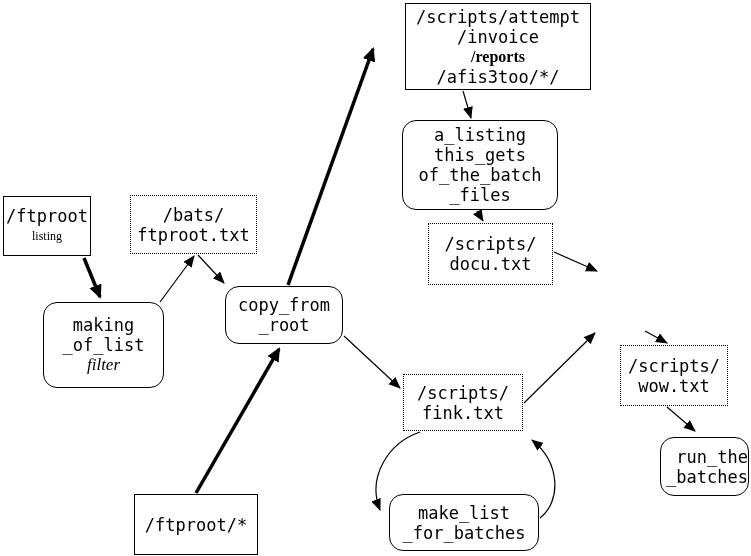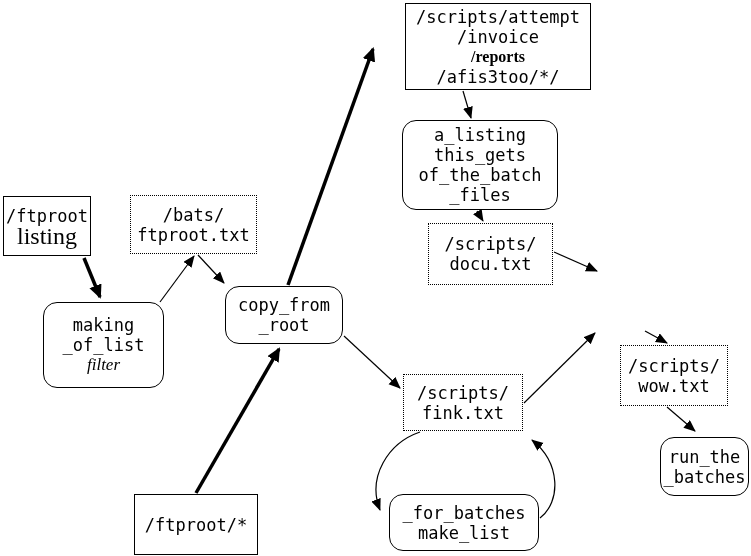--- a/index.html
+++ b/index.html
@@ -21,21 +21,21 @@
     align-items:center;justify-content:center;
     background:#ffffff;
     font-size:17px;line-height:20px;
     text-align:center;
     box-sizing:border-box;
     white-space:nowrap;
   }
   .box{border:1px solid #000;}
   .rounded{border:1px solid #000;border-radius:14px;}
   .dotted{border:1px dotted #000;}
-  .serif{font-family:"Liberation Serif", serif;font-size:24px;}
+  .serif{font-family:"Liberation Serif", serif;font-size:12px;}
   .serif-bold{font-family:"Liberation Serif", serif;font-weight:bold;font-size:16px;}
   .serif-italic{font-family:"Liberation Serif", serif;font-style:italic;font-size:17px;}
 </style>
 </head>
 <body>
 
 <div class="canvas">
 
   <svg class="edges" width="751" height="556" viewBox="0 0 751 556" xmlns="http://www.w3.org/2000/svg">
     <defs>
@@ -107,27 +107,27 @@
   <div class="node dotted" style="left:403px;top:374px;width:120px;height:57px;">
     <span>/scripts/</span>
     <span>fink.txt</span>
   </div>
 
   <div class="node box" style="left:134px;top:494px;width:124px;height:61px;">
     <span>/ftproot/*</span>
   </div>
 
   <div class="node rounded" style="left:389px;top:494px;width:150px;height:57px;">
+    <span>make_list</span>
     <span>_for_batches</span>
-    <span>make_list</span>
   </div>
 
   <div class="node dotted" style="left:620px;top:345px;width:108px;height:61px;">
     <span>/scripts/</span>
     <span>wow.txt</span>
   </div>
 
-  <div class="node rounded" style="left:660px;top:437px;width:89px;height:59px;">
+  <div class="node rounded" style="left:660px;top:437px;width:89px;height:59px;align-items:flex-end;">
     <span>run_the</span>
     <span>_batches</span>
   </div>
 
 </div>
 
 </body></html>

